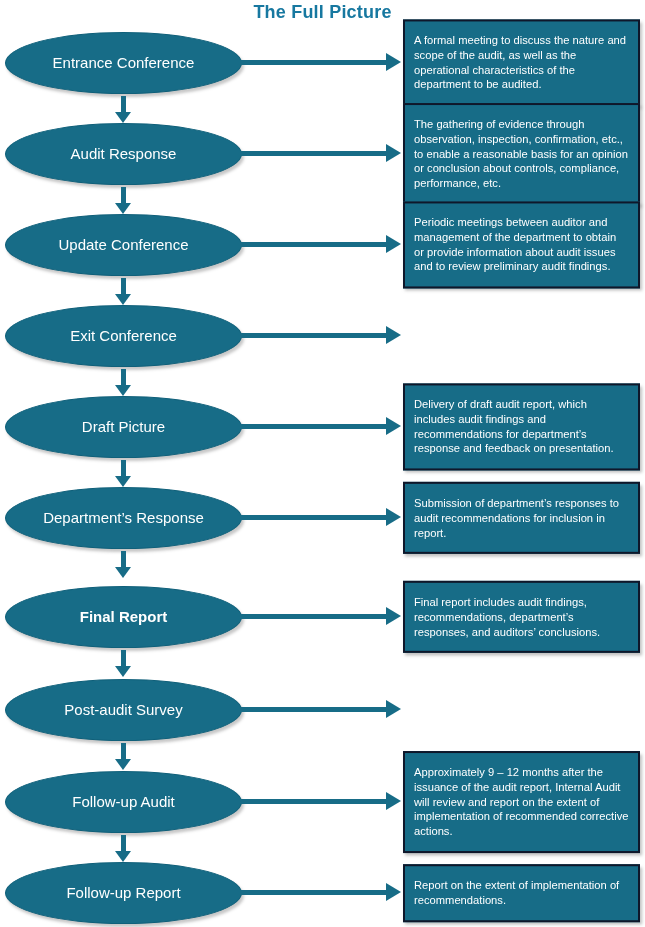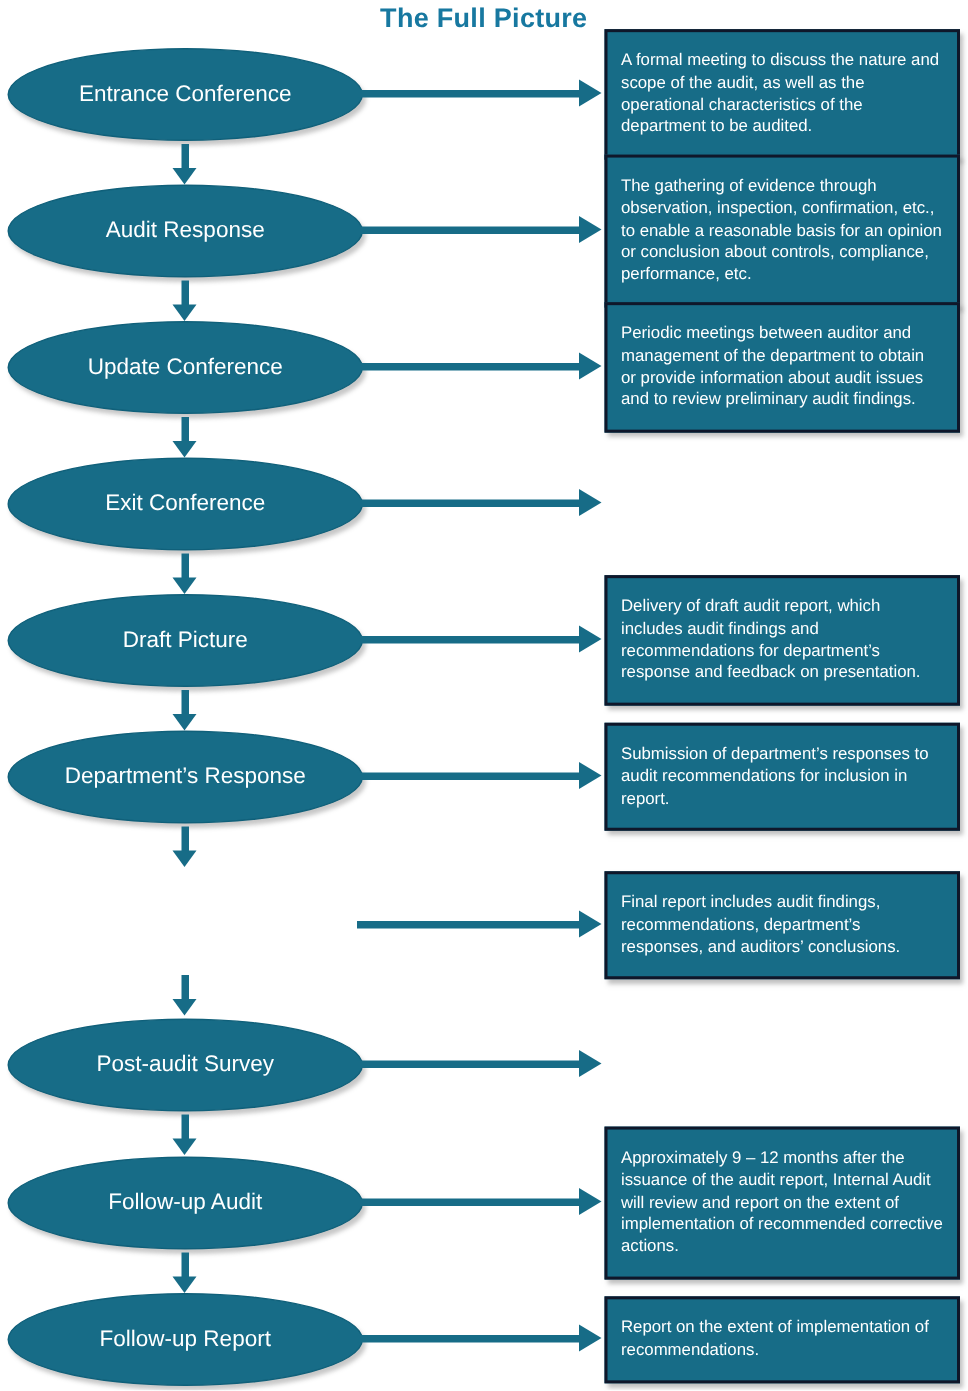--- a/index.html
+++ b/index.html
@@ -179,20 +179,23 @@
     <div class="desc-box">
       <span class="desc-text">Submission of department’s responses to audit recommendations for inclusion in report.</span>
     </div>
     <div class="v-arrow">
         <div class="v-stem"></div>
         <div class="v-head"></div>
       </div>
   </div>
 
   <div class="row" style="top:571px">
+    <div class="ellipse">
+      <span class="ellipse-label bold">Final Report</span>
+    </div>
     <div class="h-arrow">
         <div class="h-stem"></div>
         <div class="h-head"></div>
       </div>
     <div class="desc-box">
       <span class="desc-text">Final report includes audit findings, recommendations, department’s responses, and auditors’ conclusions.</span>
     </div>
     <div class="v-arrow">
         <div class="v-stem"></div>
         <div class="v-head"></div>

